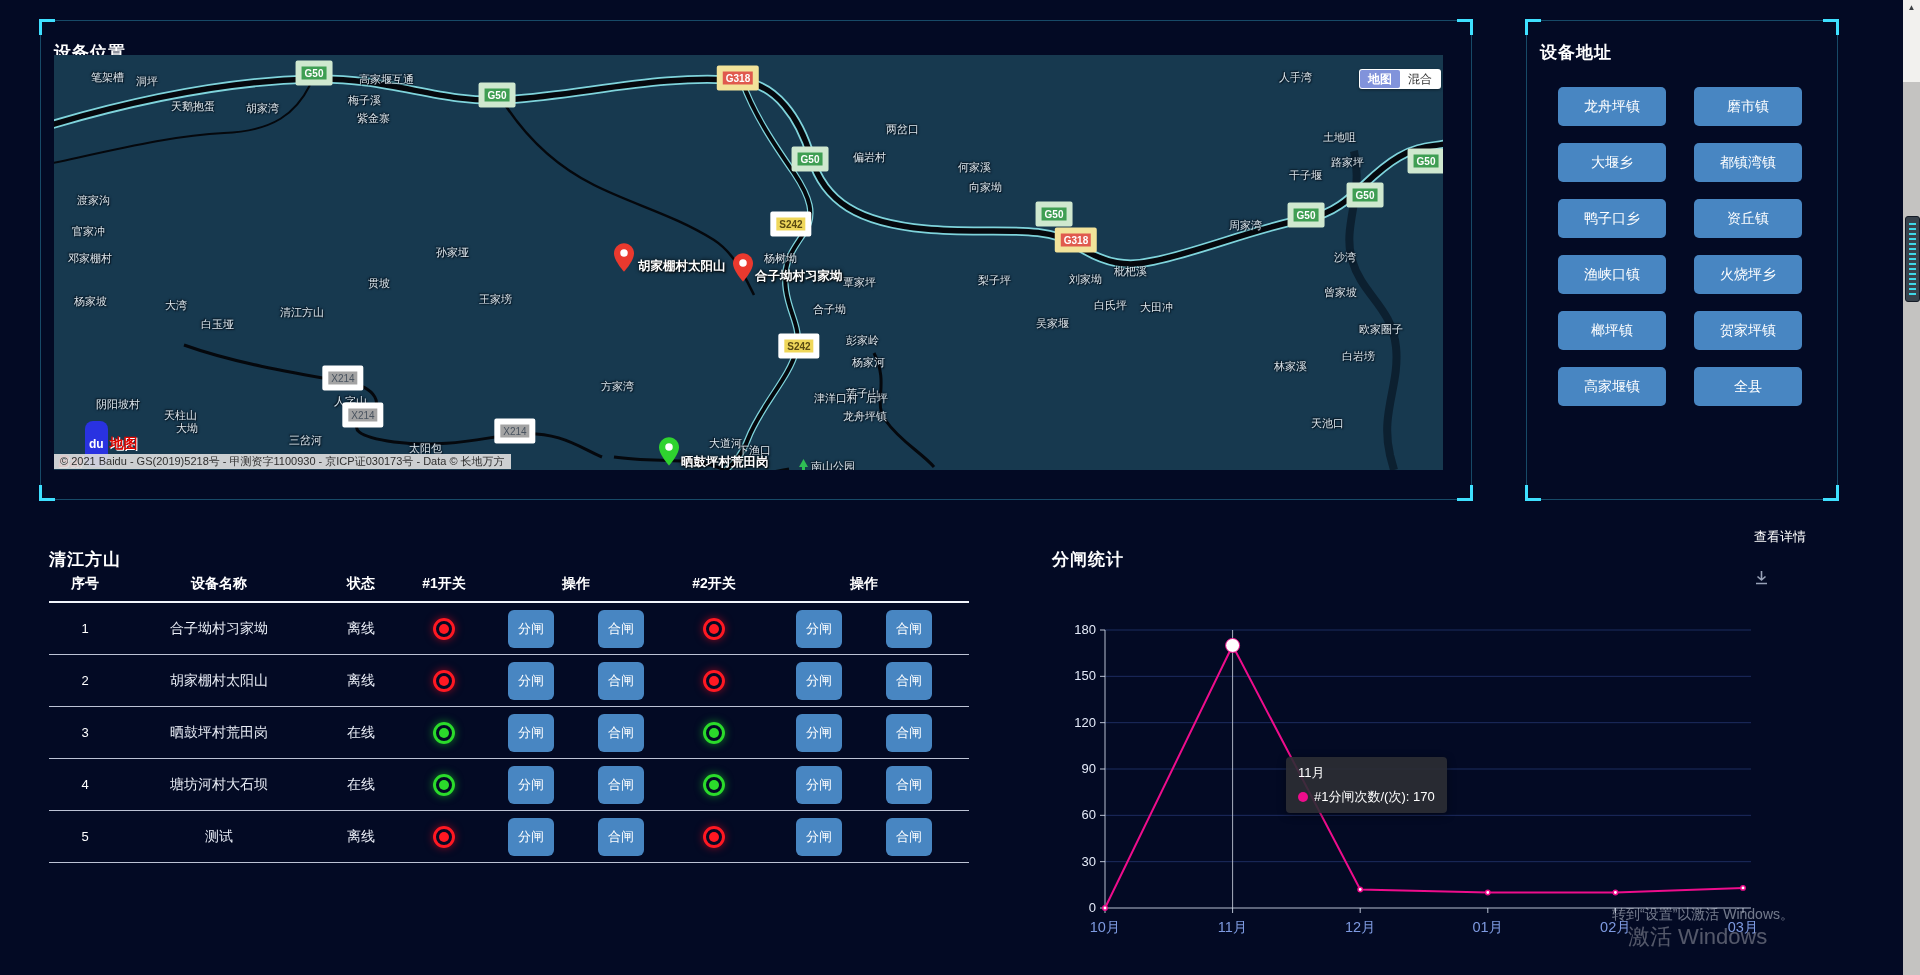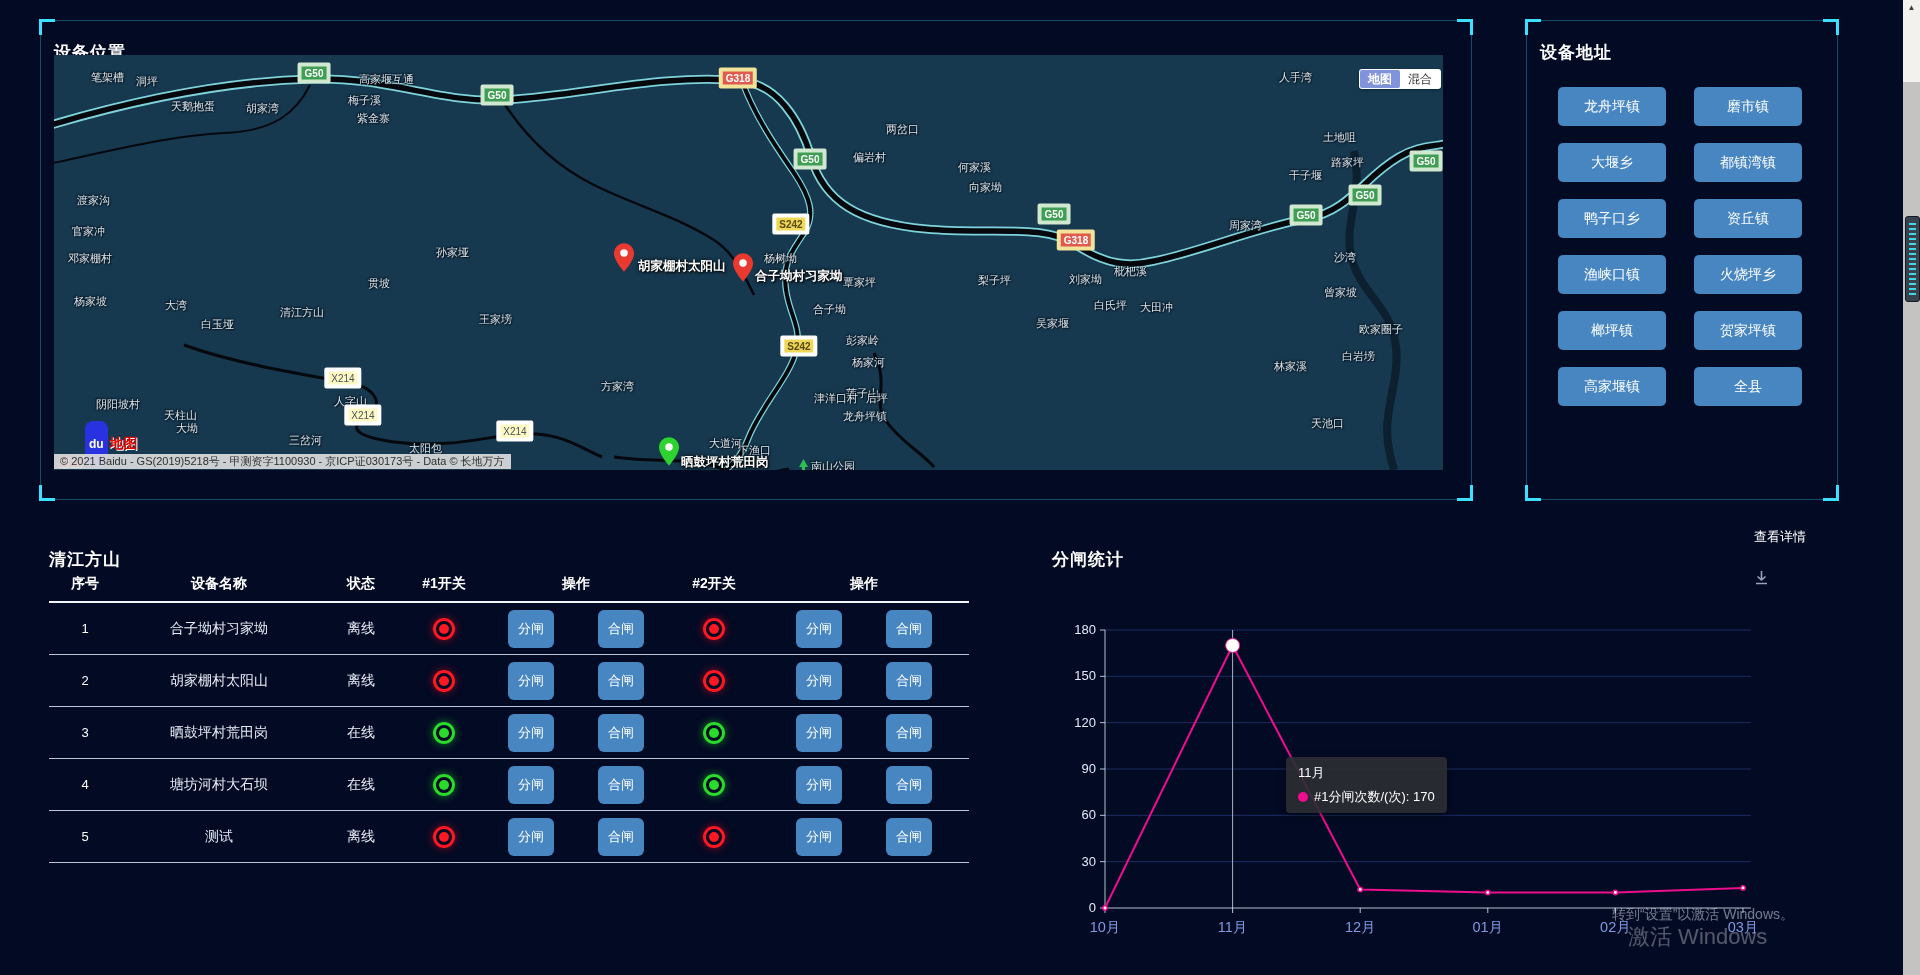--- a/index.html
+++ b/index.html
@@ -13,25 +13,25 @@
   .c-bl{bottom:-2px;left:-2px;border-bottom-width:3px;border-left-width:3px;}
   .c-br{bottom:-2px;right:-2px;border-bottom-width:3px;border-right-width:3px;}
   .panel-title{position:absolute;left:13px;top:6px;color:#fff;font-size:17px;font-weight:bold;letter-spacing:1px;}
   .sec-title{position:absolute;color:#fff;font-size:17px;font-weight:bold;letter-spacing:1px;}
 
   
   .map{position:absolute;left:13px;top:34px;width:1389px;height:415px;background:#17394F;overflow:hidden;}
   .map svg.roads{position:absolute;left:0;top:0;}
   .map-label{position:absolute;color:#DDE6EC;font-size:11px;white-space:nowrap;text-shadow:1px 1px 1px #071420,-1px -1px 1px #071420,0 0 3px #071420;}
   .map-label svg{vertical-align:-2px;margin-right:2px;}
-  .map-badge{position:absolute;transform:translate(-50%,-50%);font-size:10px;font-weight:bold;line-height:13px;padding:0 3px;border-radius:2px;border:4px solid #bef264;white-space:nowrap;}
+  .map-badge{position:absolute;transform:translate(-50%,-50%);font-size:10px;font-weight:bold;line-height:13px;padding:0 3px;border-radius:2px;border:6px solid #bef264;white-space:nowrap;}
   .bg-g{background:#3F9E53;color:#fff;border-color:#CFE8CF;}
   .bg-r{background:#E05A4E;color:#fff;border-color:#F2E39A;}
   .bg-y{background:#EFD75A;color:#5A4A12;border-color:#fff;}
-  .bg-w{background:#fef9c3;color:#49535F;border-color:#fff;font-weight:normal;}
+  .bg-w{background:#a3a3a3;color:#49535F;border-color:#fff;font-weight:normal;}
   .pin{position:absolute;width:20px;height:29px;}
   .pin-label{position:absolute;color:#fff;font-size:12.5px;font-weight:600;white-space:nowrap;text-shadow:1px 1px 2px #000,0 0 4px #000;}
   .map-toggle{position:absolute;left:1305px;top:14px;display:flex;background:#fff;border-radius:3px;padding:1px;box-shadow:0 1px 3px rgba(0,0,0,.4);}
   .map-toggle span{font-size:12px;line-height:18px;padding:0 8px;border-radius:2px;}
   .tg-sel{background:#8193DB;color:#fff;font-weight:bold;}
   .tg-un{background:#fff;color:#333;}
   .baidu-logo{position:absolute;left:4px;top:378px;display:flex;align-items:center;height:22px;}
   .bd-bai{color:#E10601;font-size:16px;font-weight:bold;font-style:italic;text-shadow:1px 1px 0 #fff;margin-top:36px;}
   .bd-du{display:inline-block;background:#2932E1;color:#fff;font-size:12px;font-weight:bold;border-radius:8px;padding:16px 4px;margin:0 2px;text-shadow:none;}
   .bd-word{color:#E10601;font-size:14px;font-weight:bold;text-shadow:1px 1px 0 #fff;}
@@ -115,21 +115,21 @@
           <div class="map-label" style="left: 23px; top: 138px;">渡家沟</div>
           <div class="map-label" style="left: 18px; top: 169px;">官家冲</div>
           <div class="map-label" style="left: 14px; top: 196px;">邓家棚村</div>
           <div class="map-label" style="left: 20px; top: 239px;">杨家坡</div>
           <div class="map-label" style="left: 111px; top: 243px;">大湾</div>
           <div class="map-label" style="left: 147px; top: 262px;">白玉垭</div>
           <div class="map-label" style="left: 226px; top: 250px;">清江方山</div>
           <div class="map-label" style="left: 314px; top: 221px;">贯坡</div>
           <div class="map-label" style="left: 280px; top: 339px;">人字山</div>
           <div class="map-label" style="left: 382px; top: 190px;">孙家垭</div>
-          <div class="map-label" style="left: 425px; top: 257px;">王家塝</div>
+          <div class="map-label" style="left: 425px; top: 237px;">王家塝</div>
           <div class="map-label" style="left: 42px; top: 342px;">阴阳坡村</div>
           <div class="map-label" style="left: 110px; top: 353px;">天柱山</div>
           <div class="map-label" style="left: 122px; top: 366px;">大坳</div>
           <div class="map-label" style="left: 235px; top: 378px;">三岔河</div>
           <div class="map-label" style="left: 355px; top: 386px;">太阳包</div>
           <div class="map-label" style="left: 832px; top: 67px;">两岔口</div>
           <div class="map-label" style="left: 799px; top: 95px;">偏岩村</div>
           <div class="map-label" style="left: 904px; top: 105px;">何家溪</div>
           <div class="map-label" style="left: 915px; top: 125px;">向家坳</div>
           <div class="map-label" style="left: 710px; top: 196px;">杨树坳</div>

